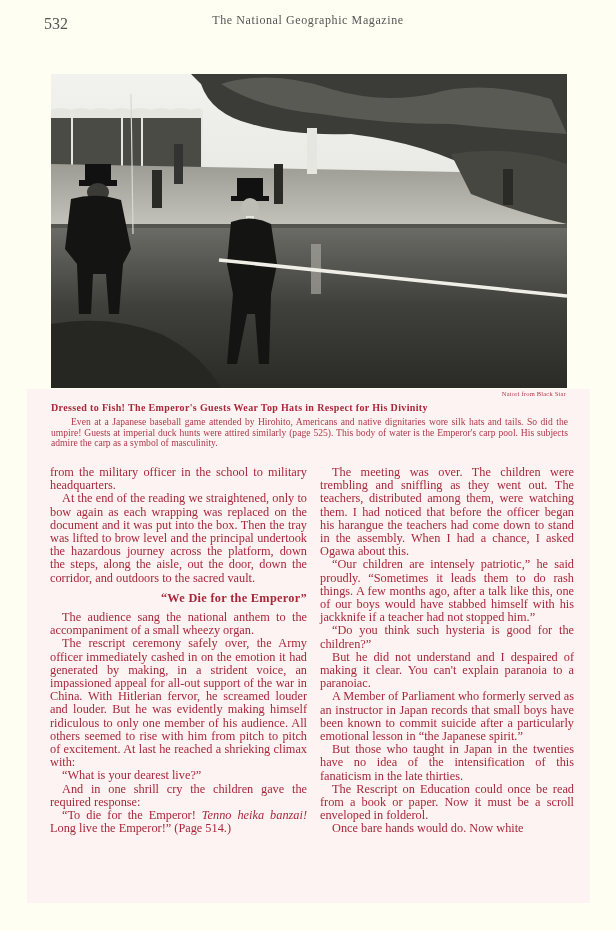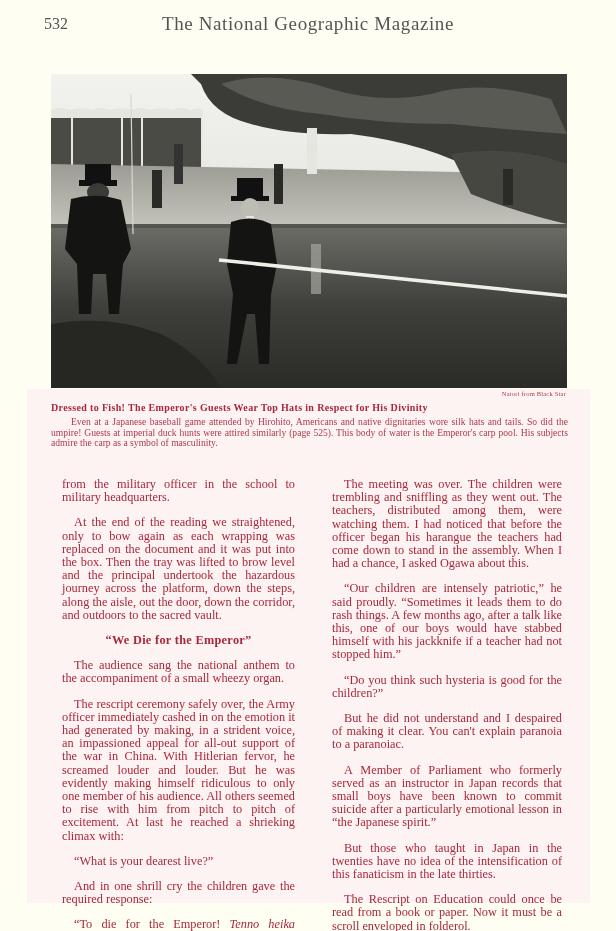--- a/index.html
+++ b/index.html
@@ -11,21 +11,21 @@
   }
   .running-head {
     position: absolute; top: 12px; left: 0; width: 616px; height: 24px;
   }
   .page-number {
     position: absolute; left: 44px; top: 3px;
     font-size: 16px; color: #555;
   }
   .magazine-title {
     position: absolute; left: 0; width: 616px; top: 1px; text-align: center;
-    font-size: 19px; letter-spacing: 0.6px; color: #555;
+    font-size: 12px; letter-spacing: 0.6px; color: #555;
   }
   .photo {
     position: absolute; left: 51px; top: 74px; width: 516px; height: 314px;
     overflow: hidden; background: #6b6b66;
   }
   .photo svg { display: block; }
   .highlight {
     position: absolute; left: 27px; top: 389px; width: 563px; height: 514px;
     background: #fdf3f3;
   }
@@ -43,25 +43,25 @@
     font-size: 9.6px; line-height: 10.6px; color: #b03a48;
     text-align: justify; text-indent: 20px;
   }
   .col {
     position: absolute; top: 466px; width: 257px;
     font-size: 12.3px; line-height: 13.2px; color: #a8283a;
   }
   .col.left { left: 50px; }
   .col.right { left: 320px; width: 254px; }
   .col p {
-    margin: 12px; text-align: justify; text-indent: 12px; font-family: Liberation Serif, serif;
+    margin: 0; text-align: justify; text-indent: 12px; font-family: Liberation Serif, serif;
   }
   .col p.noindent { text-indent: 0; }
   .col .subhead {
-    margin: 7px 0 6px 0; text-align: center; font-weight: bold;
+    margin: 7px 0 6px 0; text-align: right; font-weight: bold;
     font-size: 12.3px; letter-spacing: 0.3px; text-indent: 0;
   }
   .col em { font-style: italic; }
 </style>
 </head>
 <body>
 
 <div class="running-head">
   <span class="page-number">532</span>
   <div class="magazine-title">The National Geographic Magazine</div>

